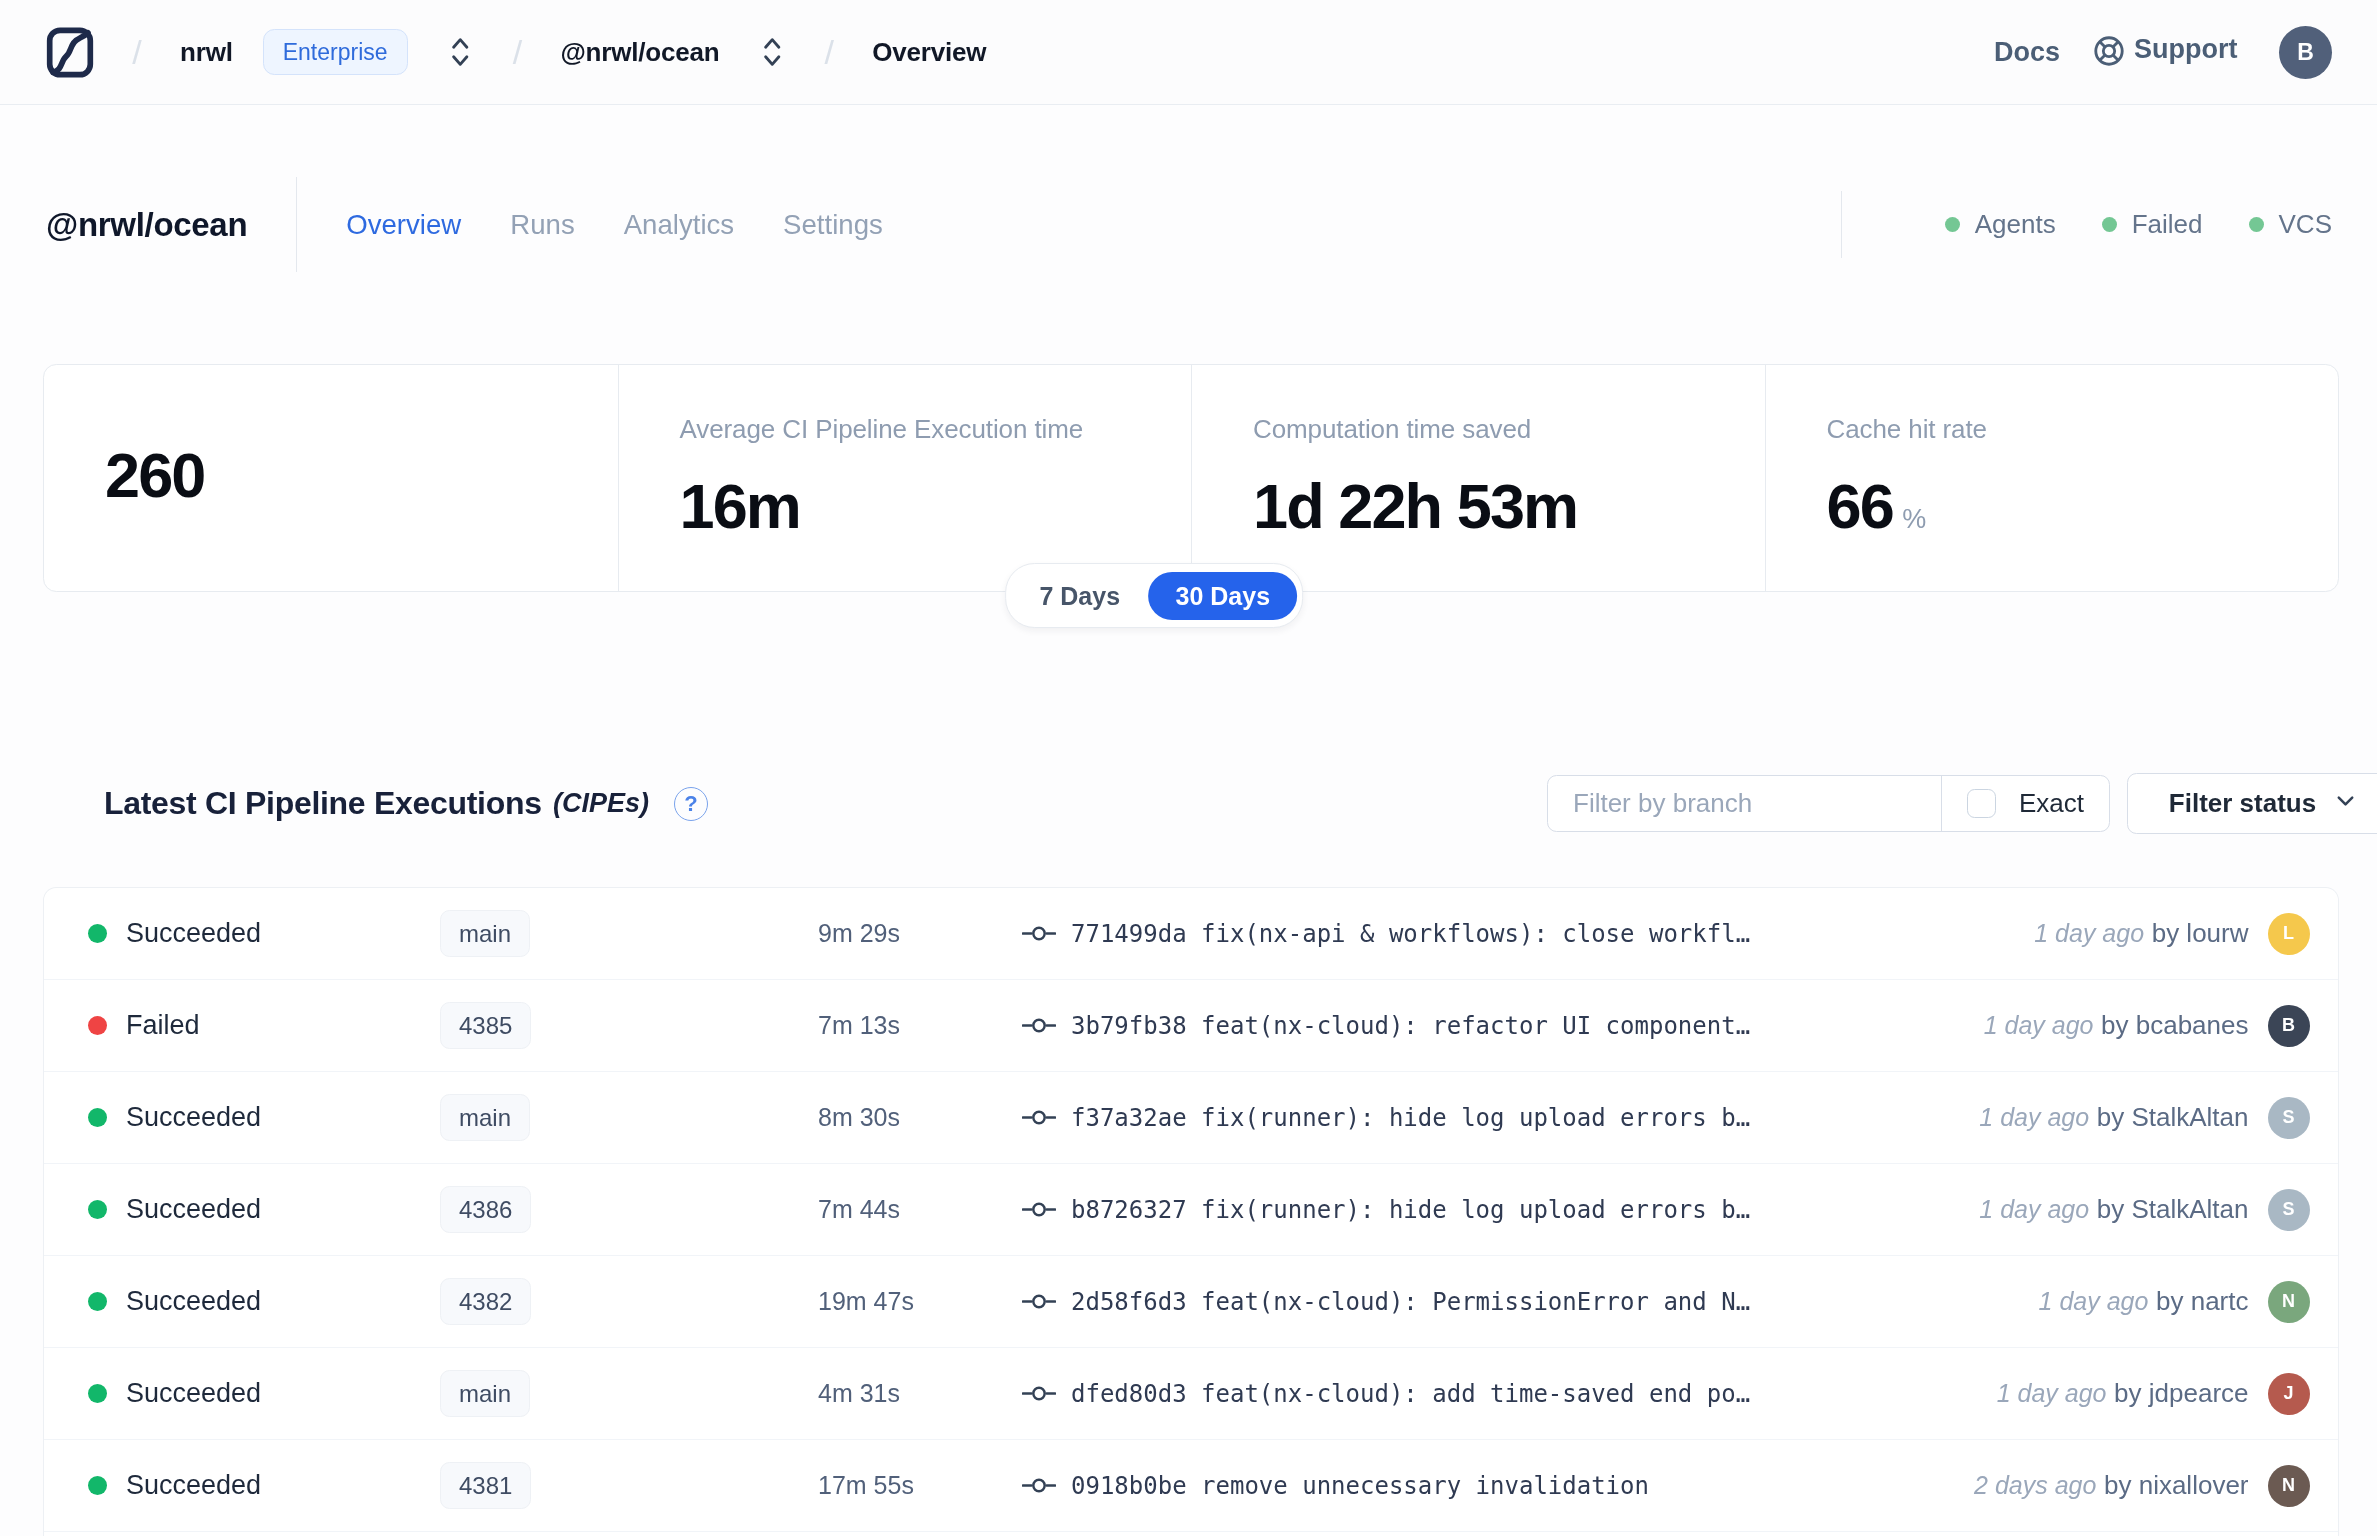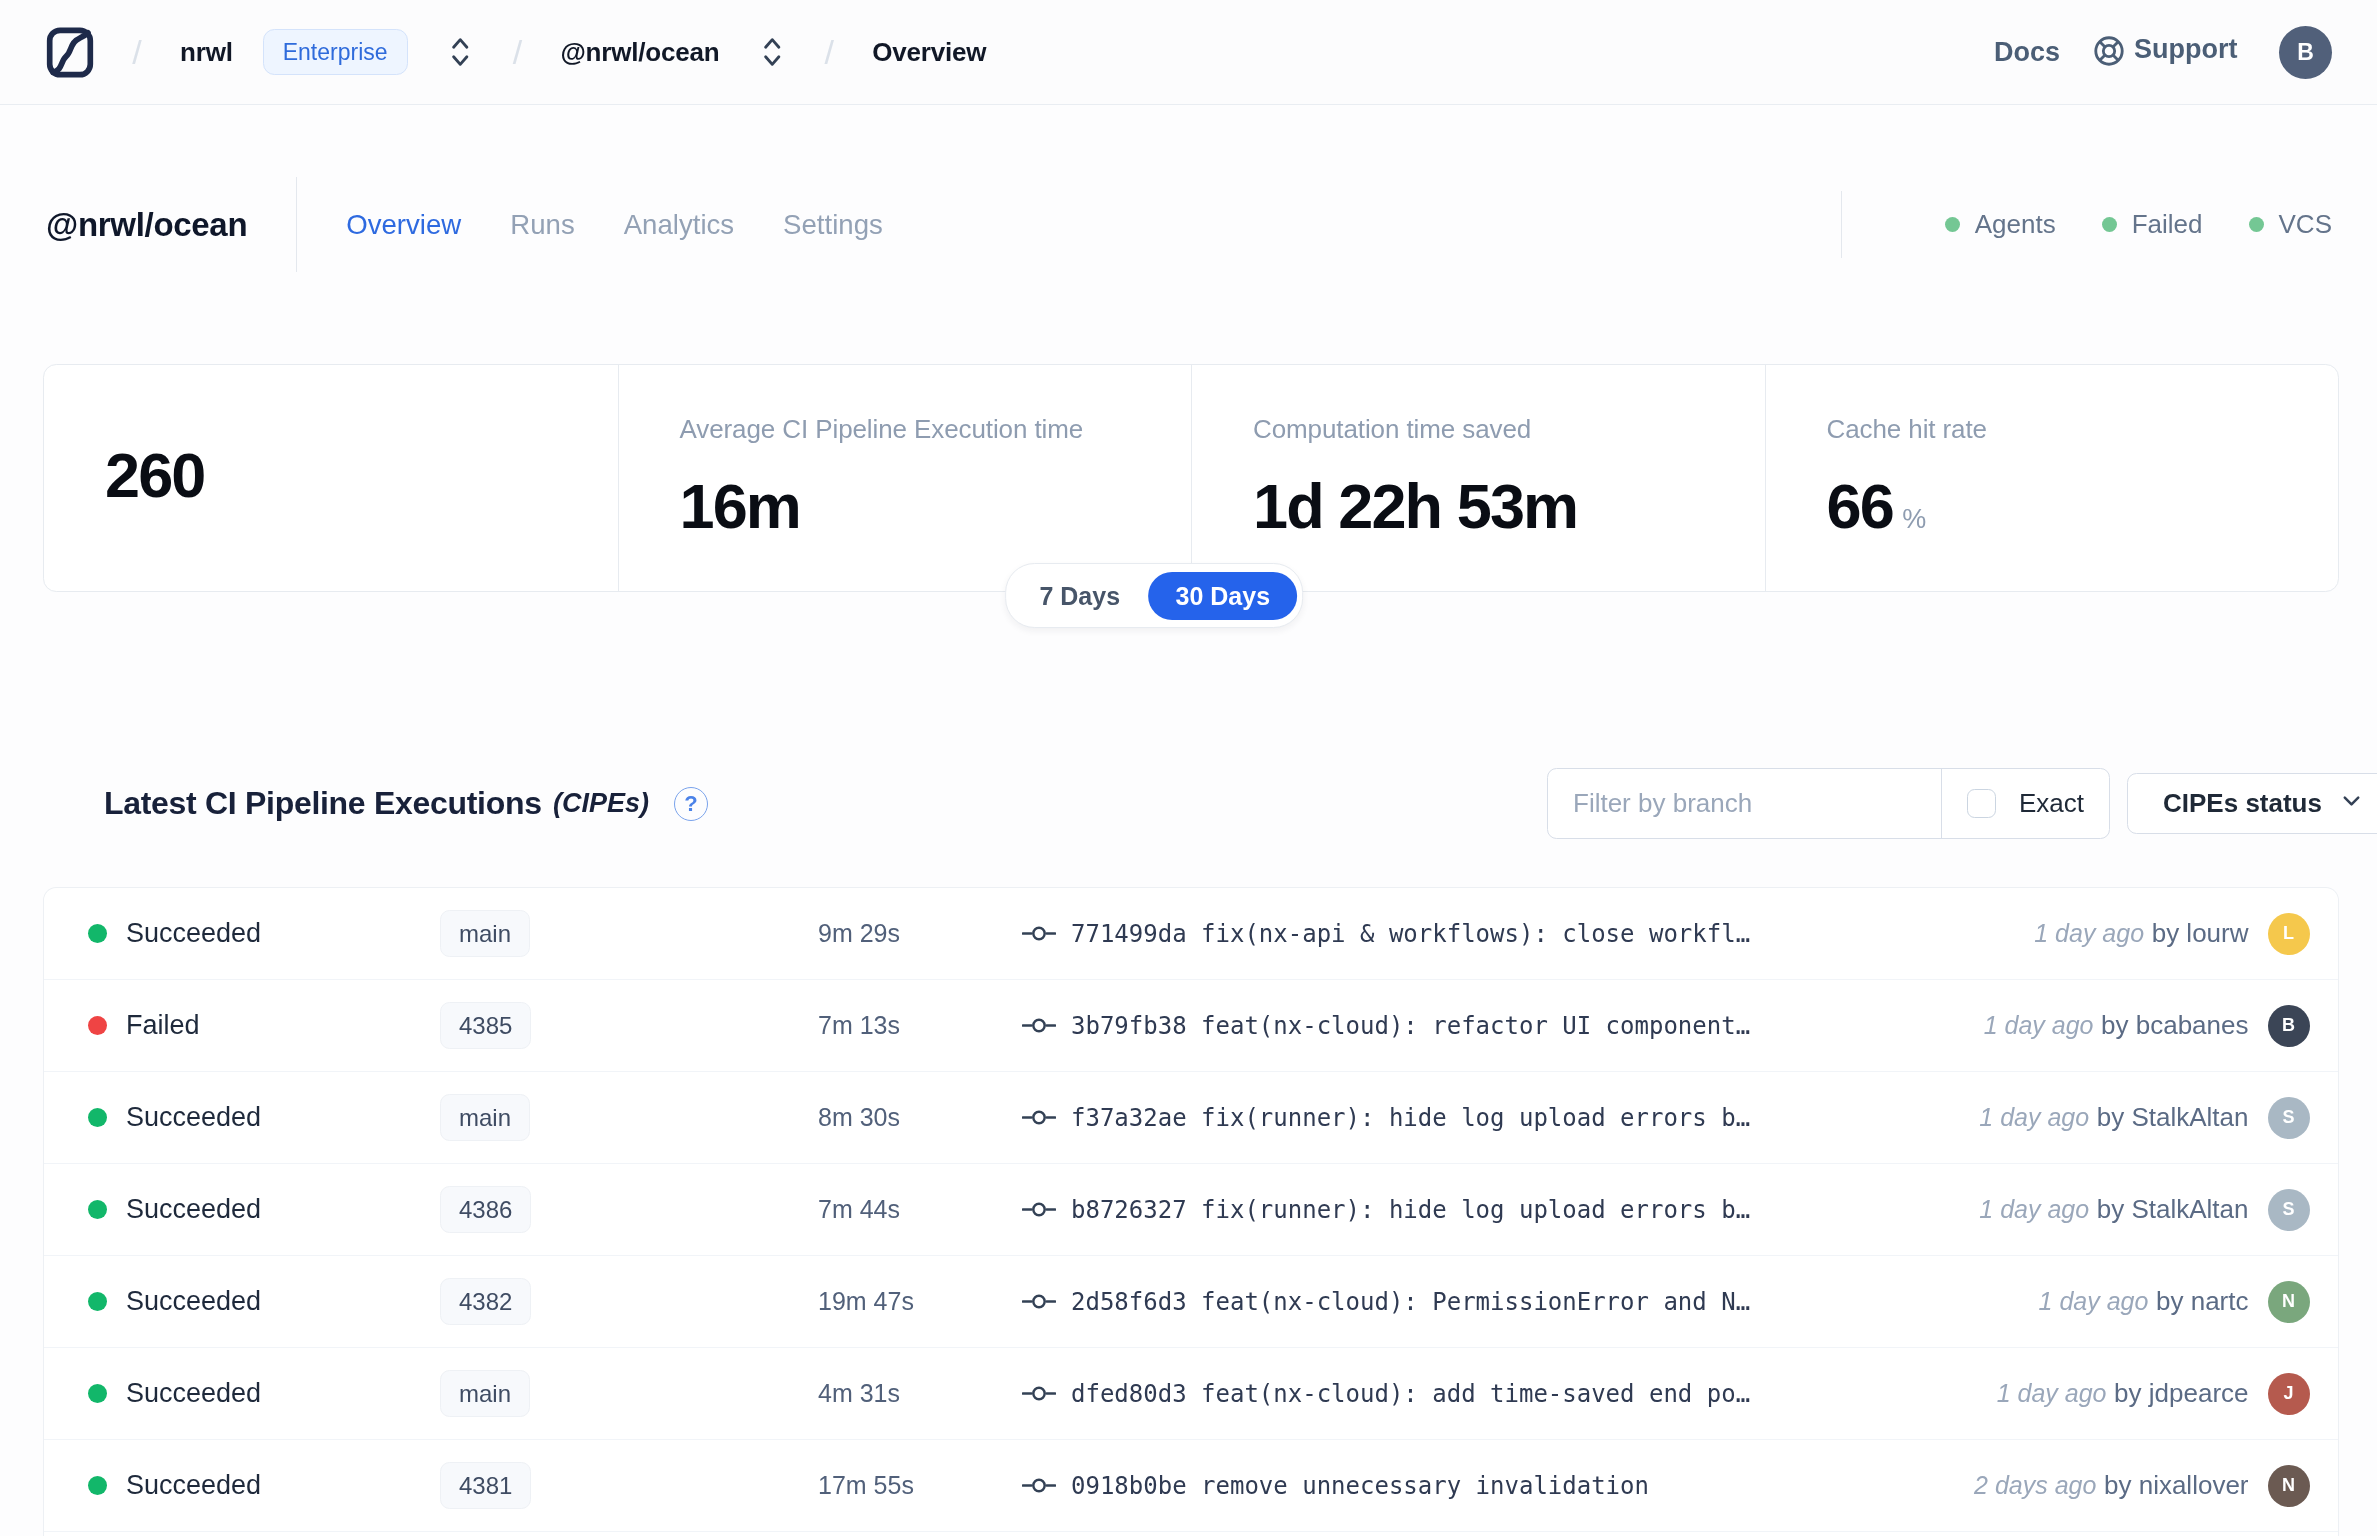--- a/index.html
+++ b/index.html
@@ -54,21 +54,21 @@
   .toggle-opt { font-size:25px; font-weight:600; color:#475569; padding:0 28.5px; cursor:pointer; line-height:48px; }
   .toggle-opt.selected { background:#2563eb; color:#ffffff; font-weight:700; border-radius:25px; padding:0 27px; }
 
   
   .section-header { position:absolute; top:773px; left:57px; width:2296px; height:61px; display:flex; align-items:center;margin-left:47px; }
   .section-title { font-size:32px; font-weight:700; color:#18213a; letter-spacing:-0.3px; }
   .section-suffix { font-size:27px; font-style:italic; font-weight:600; color:#18213a; margin-left:11.4px; }
   .help-icon { width:34px; height:34px; margin-left:25px; cursor:pointer; border:1.9px solid #7aa3ec; border-radius:50%;
                display:flex; align-items:center; justify-content:center; font-size:22px; font-weight:700; color:#4b82e8; }
 
-  .filter-group { margin-left:auto; display:flex; align-items:stretch; height:71px; width:563px;
+  .filter-group { margin-left:auto; display:flex; align-items:stretch; height:57px; width:563px;
                   border:1px solid #d8dee8; border-radius:9.5px; background:#fff; overflow:hidden; }
   .filter-input { border:none; outline:none; flex:1; font-size:26px; font-family:"Liberation Sans",sans-serif;
                   color:#1f2937; padding:0 25px; background:transparent; }
   .filter-input::placeholder { color:#9aa7ba; }
   .exact-wrap { display:flex; align-items:center; gap:23px; padding:0 25px; border-left:1px solid #d8dee8; }
   .checkbox { width:28.5px; height:28.5px; border:1.9px solid #cbd5e1; border-radius:7.6px; background:#fff; cursor:pointer; }
   .exact-label { font-size:26px; font-weight:500; color:#1f2937; }
   .status-select { margin-left:17px; width:273px; height:61px; border:1px solid #d8dee8; border-radius:9.5px; background:#fff;
                    display:flex; align-items:center; justify-content:center; gap:17px; cursor:pointer; }
   .status-select span { font-size:26px; font-weight:600; color:#1f2937; }
@@ -193,21 +193,21 @@
   <span class="help-icon">?</span>
 
   <div class="filter-group">
     <input class="filter-input" type="text" placeholder="Filter by branch" style="">
     <span class="exact-wrap">
       <span class="checkbox"></span>
       <span class="exact-label">Exact</span>
     </span>
   </div>
   <div class="status-select">
-    <span>CIPEs status</span>
+    <span>Filter status</span>
     <span>
       <svg width="25" height="25" viewBox="0 0 26 26">
         <path d="M6 10 L13 17 L20 10" fill="none" stroke="#334155" stroke-width="2.6" stroke-linecap="round" stroke-linejoin="round"></path>
       </svg>
     </span>
   </div>
 </div>
 
 <div class="table">
   <div id="rows">

